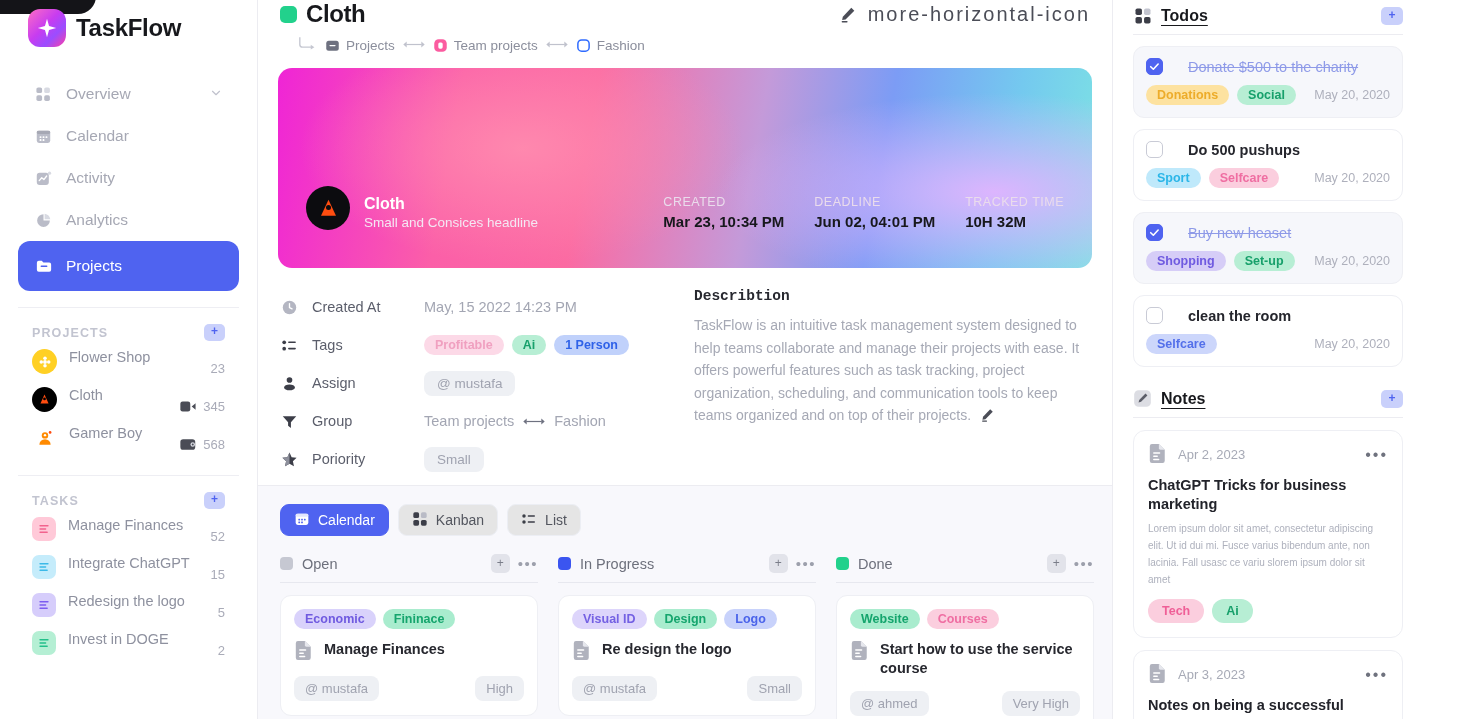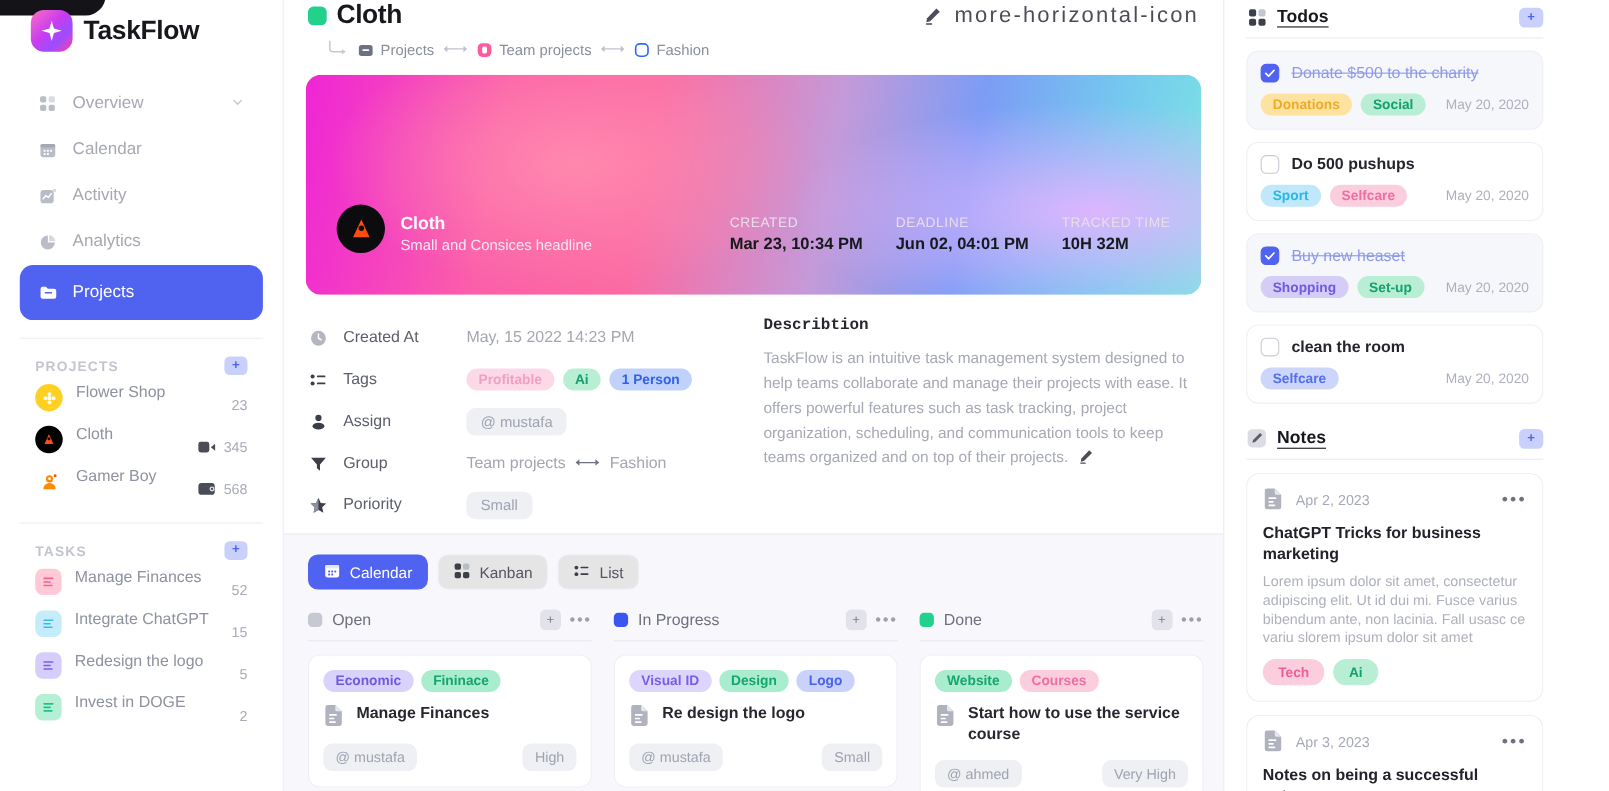--- a/index.html
+++ b/index.html
@@ -146,34 +146,34 @@
   
   .right { width: 349px; flex: 1; height: 719px; background: #fff; padding: 0 20px; overflow: hidden; }
   .panel-head { display: flex; align-items: center; padding: 6px 0 9px 0; border-bottom: 1px solid #ececf1; }
   .panel-ic { width: 19px; height: 19px; margin-right: 9px; display:flex;align-items:center;justify-content:center;}
   .panel-title { font-size: 16px; font-weight: 700; color: #17181c; text-decoration: underline; text-underline-offset: 4px; }
   .panel-plus { margin-left: auto; width: 22px; height: 18px; border-radius: 5px; background: #c9d0fb; color: #4f63f0; font-size: 12px; line-height: 16px; text-align: center; font-weight: 700; cursor:pointer;}
   .todo {
     border: 1px solid #eeeff4; border-radius: 11px; margin-top: 11px; padding: 11px 12px 12px 12px;
   }
   .todo.done { background: #f6f7fb; }
-  .todo-top { display: flex; align-items: center; gap: 11px; }
+  .todo-top { display: flex; align-items: center; gap: 25px; }
   .cbox { width: 17px; height: 17px; border-radius: 5px; border: 1.6px solid #c9cbd6; flex: 0 0 17px; }
   .cbox.on { background: #4f63f0; border-color: #4f63f0; display: flex; align-items: center; justify-content: center; }
   .todo-txt { font-size: 14.5px; font-weight: 700; color: #25262d; }
   .todo.done .todo-txt { color: #8e9ae8; font-weight: 400; text-decoration: line-through; }
   .todo-bot { display: flex; align-items: center; gap: 8px; margin-top: 10px; }
   .todo-date { margin-left: auto; font-size: 12.5px; color: #aeb0bc; }
 
   .note { border: 1px solid #eeeff4; border-radius: 12px; margin-top: 12px; padding: 12px 14px 14px 14px; }
   .note-top { display: flex; align-items: center; gap: 9px; }
   .note-date { font-size: 13px; color: #a7aab6; }
   .note-dots { margin-left: auto; font-size: 16px; color: #6f727e; letter-spacing: 2px; line-height: 8px; cursor:pointer;}
   .note-title { font-size: 14.5px; font-weight: 700; color: #22232a; margin-top: 10px; line-height: 19px;}
-  .note-body { font-size: 13px; line-height: 17px; color: #aeb1bd; margin-top: 6px; }
+  .note-body { font-size: 10px; line-height: 17px; color: #aeb1bd; margin-top: 6px; }
   .note-tags { display: flex; gap: 8px; margin-top: 11px; }
 
   .doc-ic { width: 21px; height: 23px; flex: 0 0 21px; }
 </style>
 </head>
 <body>
 
 <div class="app">
 
   <aside class="sidebar">

